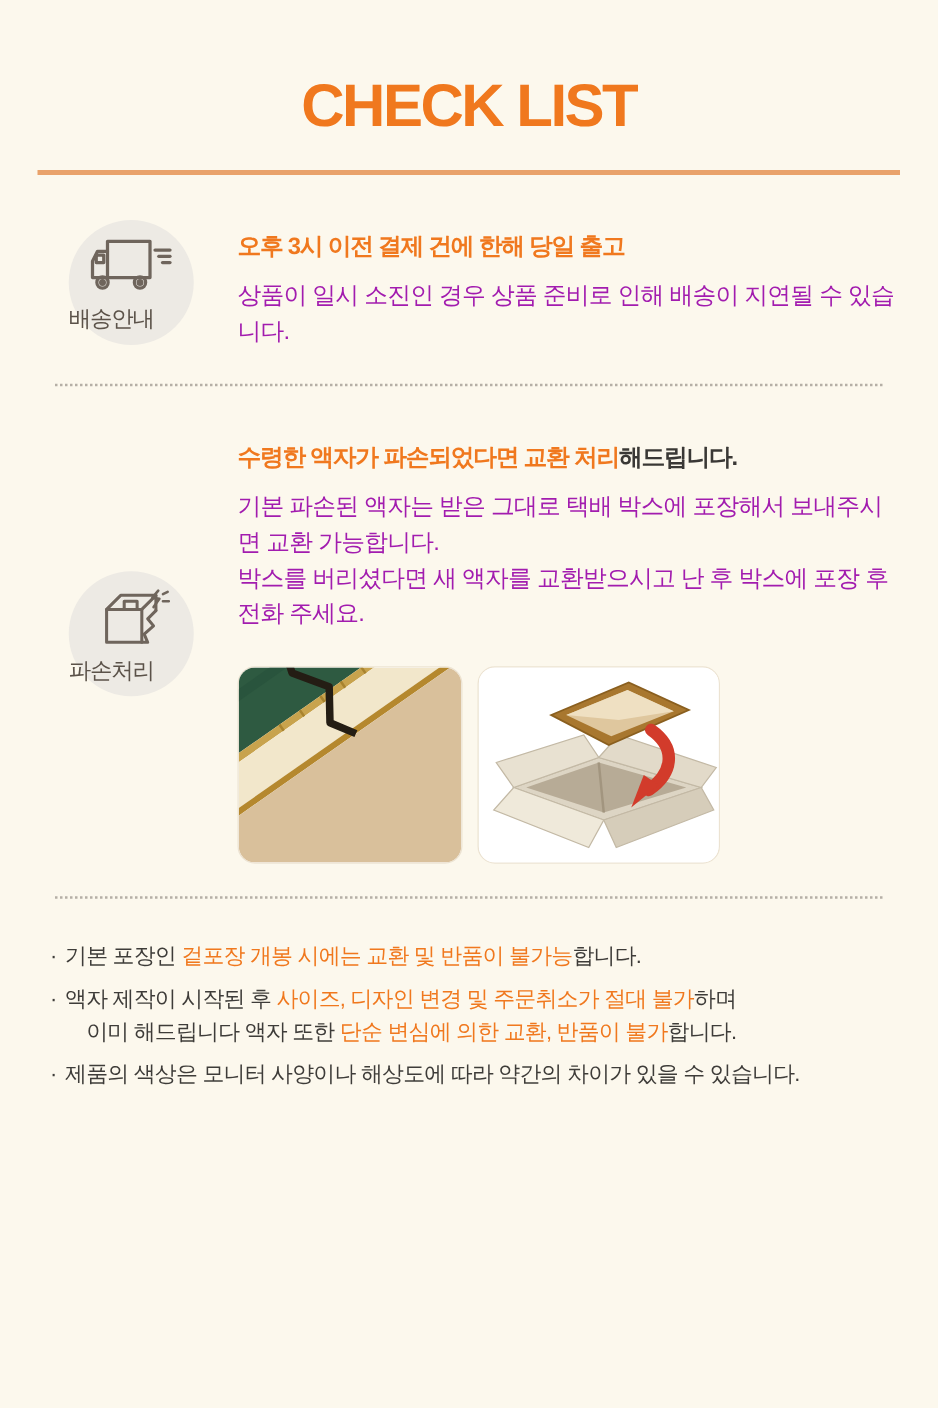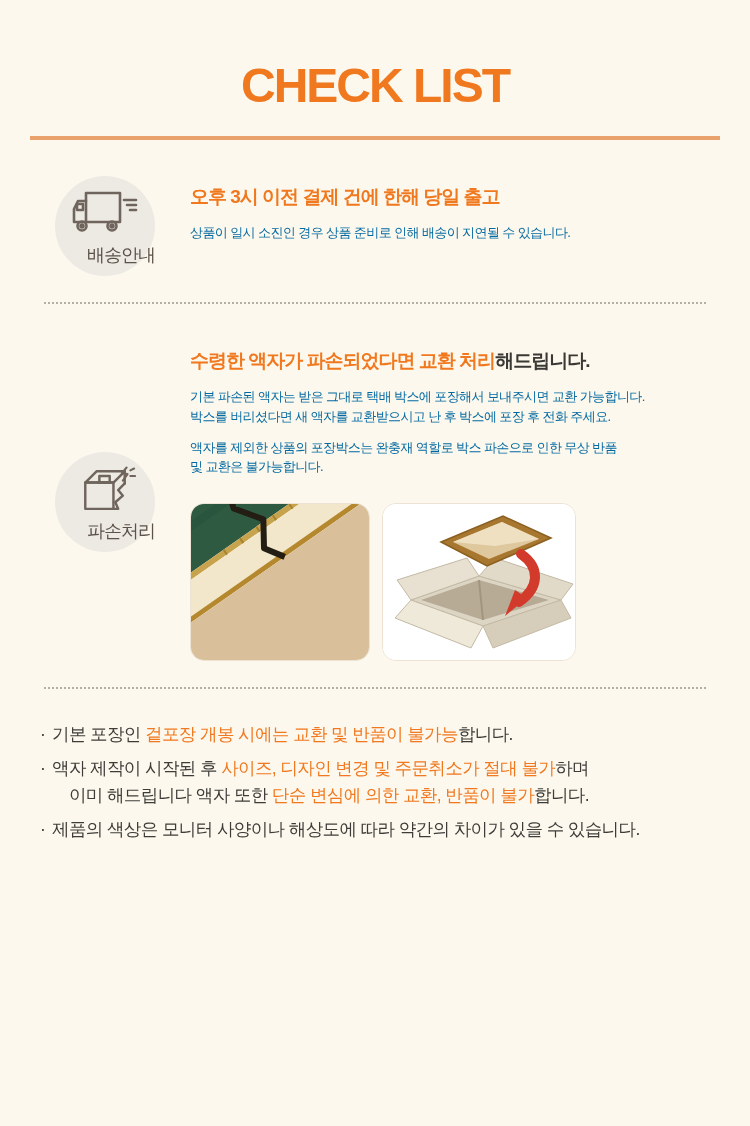--- a/index.html
+++ b/index.html
@@ -20,28 +20,28 @@
   .rule{height:4px;background:#e9a26b;margin:26px 30px 0 30px;}
   
   .section{display:flex;align-items:flex-start;padding:0 30px;}
   .icon-col{width:150px;flex:none;display:flex;justify-content:center;}
   .icon-circle{
     width:100px;height:100px;border-radius:50%;background:#edeae4;
     position:relative;flex:none;
   }
   .icon-circle svg{position:absolute;top:12px;left:50%;transform:translateX(-50%);}
   .icon-label{
-    position:absolute;bottom:9px;left:0;width:100%;text-align:right;
+    position:absolute;bottom:9px;left:0;width:100%;text-align:left;
     font-size:18px;color:#5b5249;letter-spacing:-1px;
   }
   .content{flex:1;padding-left:10px;}
   .sec-title{font-size:19px;font-weight:700;letter-spacing:-1px;color:#f0781e;margin:8px 0 13px 0;}
   .sec-title .seg-hl{color:#f0781e;text-align:right;}
   .sec-title.mixed{color:#3a3835;}
-  .body-text{font-size:13px;line-height:1.52;color:#0369a1;letter-spacing:-0.6px;}
+  .body-text{font-size:19px;line-height:1.52;color:#a21caf;letter-spacing:-0.6px;}
   .body-text + .body-text{margin-top:11px;}
   .seg-hl{color:#f0781e;}
   .dotted{border-top:2px dotted #b5afa6;margin:26px 44px 0 44px;}
   .sec1{padding-top:36px;}
   .sec2{padding-top:36px;}
   .sec3{padding-top:32px;}
   .pad-damage{padding-top:112px;}
   .pad-exchange{padding-top:74px;}
   
   .photos{display:flex;gap:12px;margin-top:26px;}
@@ -108,21 +108,20 @@
             <path d="M60 6 L64 4" stroke-width="2.2"></path>
             <path d="M60 12 L65 12" stroke-width="2.2"></path>
           </svg>
         </span>
         <div class="icon-label">파손처리</div>
       </div>
     </div>
     <div class="content">
       <div class="sec-title mixed"><span class="seg-hl">수령한 액자가 파손되었다면 교환 처리</span><span>해드립니다.</span></div>
       <div class="body-text"><span>기본 파손된 액자는 받은 그대로 택배 박스에 포장해서 보내주시면 교환 가능합니다.</span><br><span>박스를 버리셨다면 새 액자를 교환받으시고 난 후 박스에 포장 후 전화 주세요.</span></div>
-      <div class="body-text"><span>액자를 제외한 상품의 포장박스는 완충재 역할로 박스 파손으로 인한 무상 반품</span><br><span>및 교환은 불가능합니다.</span></div>
 
       <div class="photos">
 
         <div class="photo-card">
           <svg width="178" height="156" viewBox="0 0 178 156">
             <rect x="0" y="0" width="178" height="156" fill="#ffffff"></rect>
             <g transform="translate(92,26) rotate(-35)">
               <rect x="-170" y="-78" width="340" height="60" fill="#2e5a41"></rect>
               <rect x="-170" y="-60" width="340" height="8" fill="#27503a" opacity="0.6"></rect>
               <rect x="-170" y="-18" width="340" height="6" fill="#c8a34d"></rect>

